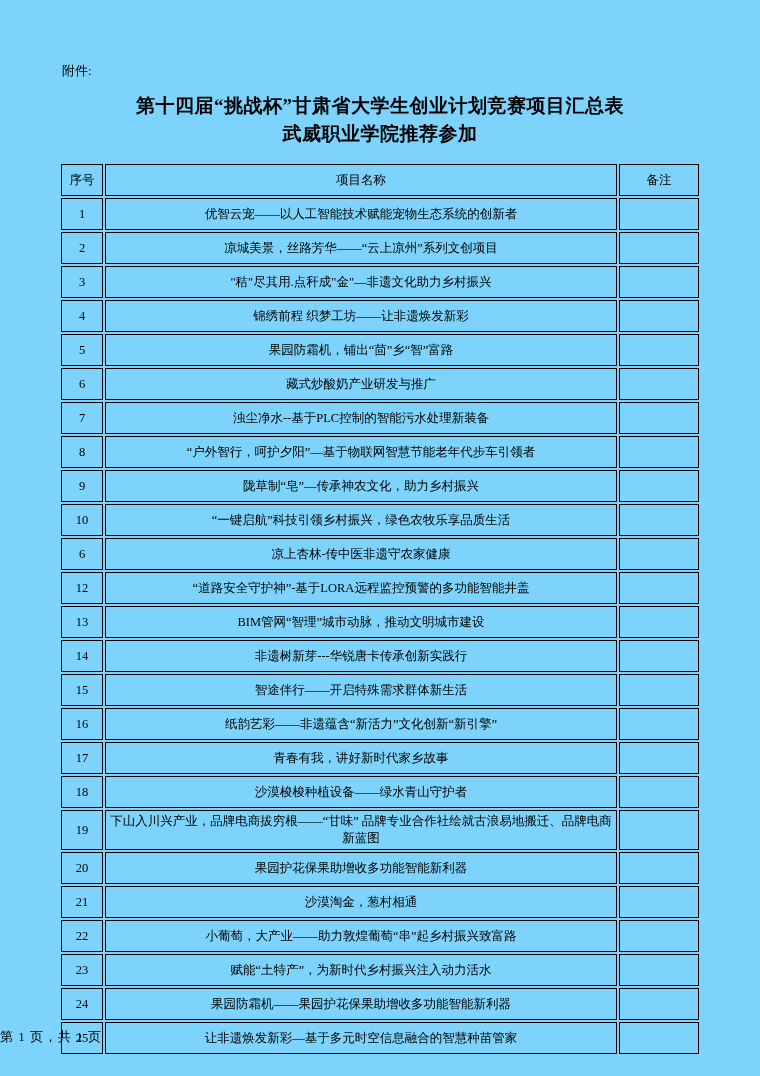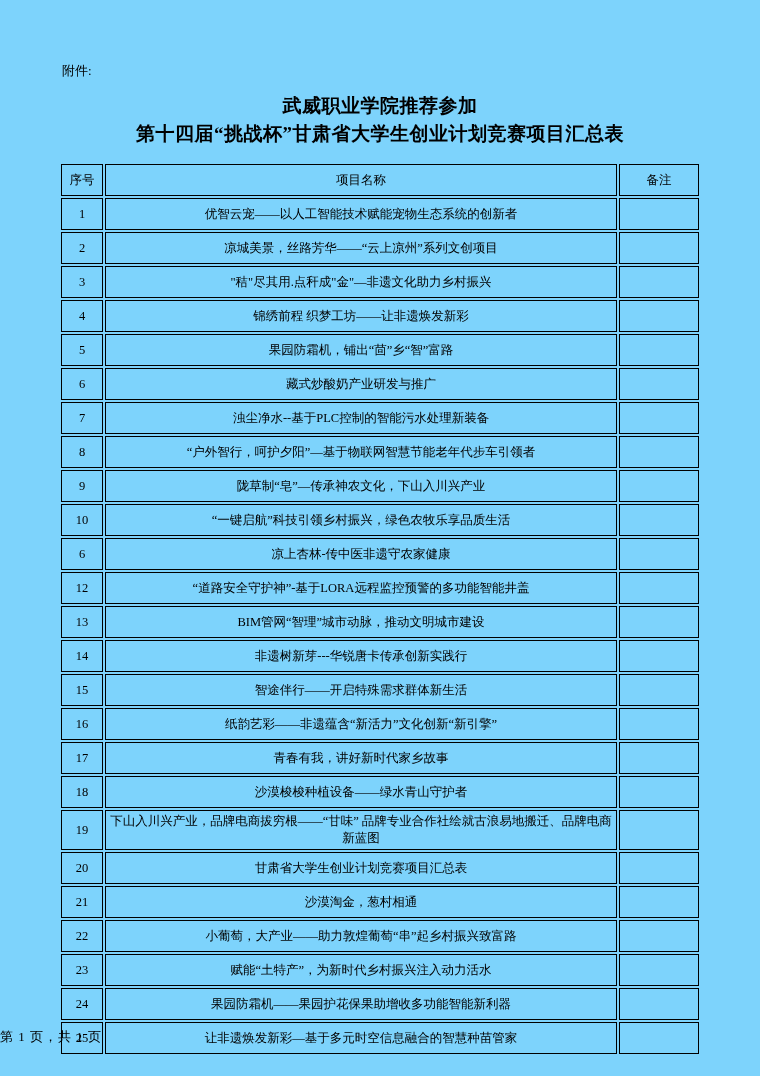--- a/index.html
+++ b/index.html
@@ -69,22 +69,22 @@
   }
 </style>
 </head>
 <body>
 
 <div class="page">
 
   <div class="attachment">附件:</div>
 
   <div class="doc-title">
+    <div>第十四届“挑战杯”甘肃省大学生创业计划竞赛项目汇总表</div>
     <div>武威职业学院推荐参加</div>
-    <div>第十四届“挑战杯”甘肃省大学生创业计划竞赛项目汇总表</div>
   </div>
 
   <table class="project-table">
     <thead>
       <tr>
         <th class="col-no">序号</th>
         <th class="col-name">项目名称</th>
         <th class="col-remark">备注</th>
       </tr>
     </thead>
@@ -124,21 +124,21 @@
           <td class="col-name">浊尘净水--基于PLC控制的智能污水处理新装备</td>
           <td class="col-remark"></td>
         </tr>
         <tr>
           <td class="col-no">8</td>
           <td class="col-name">“户外智行，呵护夕阳”—基于物联网智慧节能老年代步车引领者</td>
           <td class="col-remark"></td>
         </tr>
         <tr>
           <td class="col-no">9</td>
-          <td class="col-name">陇草制“皂”—传承神农文化，下山入川兴产业</td>
+          <td class="col-name">陇草制“皂”—传承神农文化，助力乡村振兴</td>
           <td class="col-remark"></td>
         </tr>
         <tr>
           <td class="col-no">10</td>
           <td class="col-name">“一键启航”科技引领乡村振兴，绿色农牧乐享品质生活</td>
           <td class="col-remark"></td>
         </tr>
         <tr>
           <td class="col-no">6</td>
           <td class="col-name">凉上杏林-传中医非遗守农家健康</td>
@@ -179,21 +179,21 @@
           <td class="col-name">沙漠梭梭种植设备——绿水青山守护者</td>
           <td class="col-remark"></td>
         </tr>
         <tr>
           <td class="col-no">19</td>
           <td class="col-name">下山入川兴产业，品牌电商拔穷根——“甘味” 品牌专业合作社绘就古浪易地搬迁、品牌电商新蓝图</td>
           <td class="col-remark"></td>
         </tr>
         <tr>
           <td class="col-no">20</td>
-          <td class="col-name">甘肃省大学生创业计划竞赛项目汇总表</td>
+          <td class="col-name">果园护花保果助增收多功能智能新利器</td>
           <td class="col-remark"></td>
         </tr>
         <tr>
           <td class="col-no">21</td>
           <td class="col-name">沙漠淘金，葱村相通</td>
           <td class="col-remark"></td>
         </tr>
         <tr>
           <td class="col-no">22</td>
           <td class="col-name">小葡萄，大产业——助力敦煌葡萄“串”起乡村振兴致富路</td>

